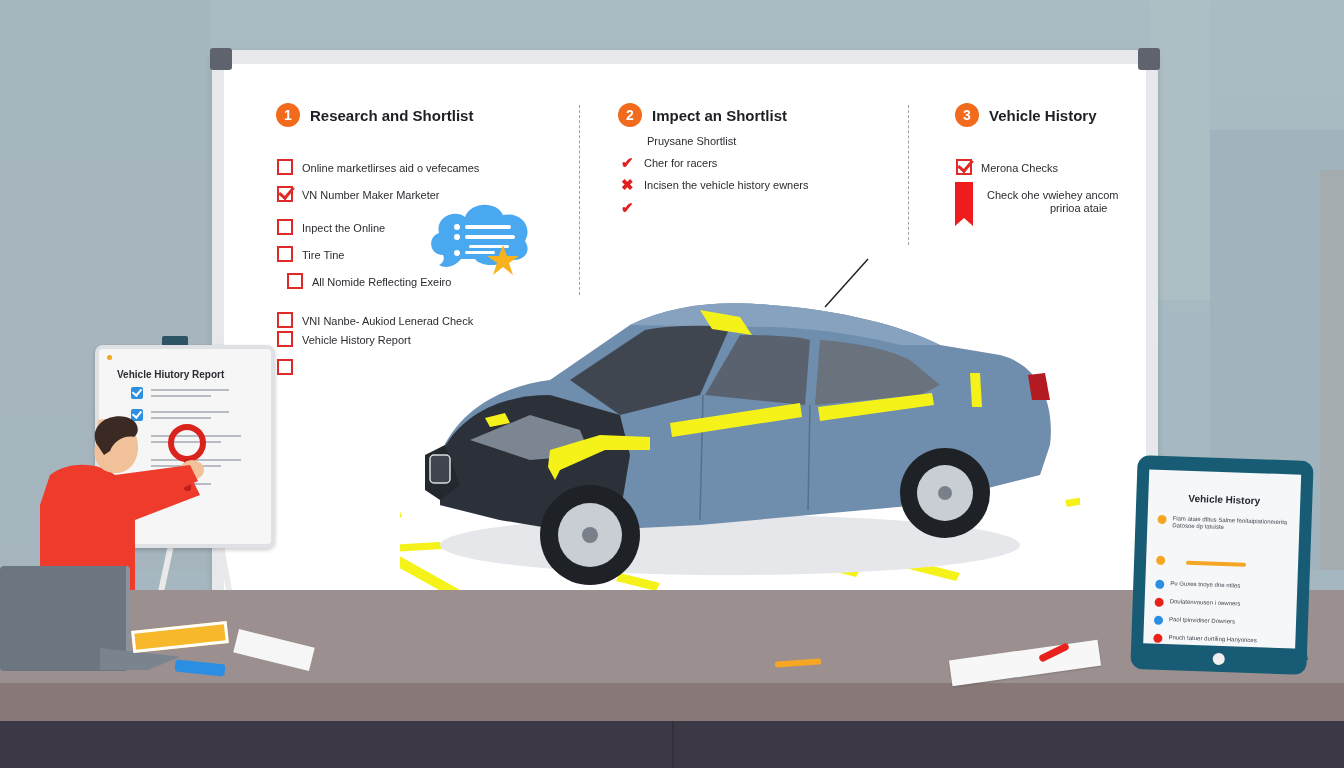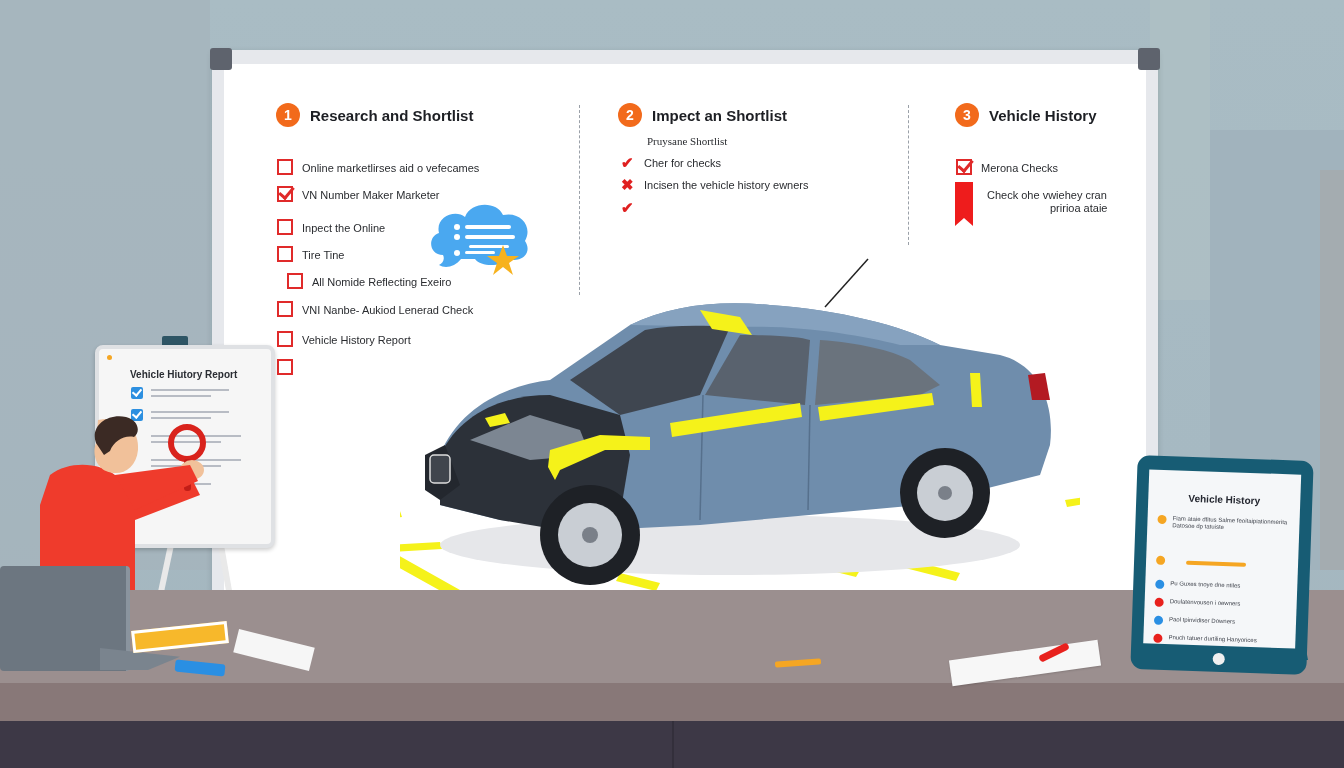--- a/index.html
+++ b/index.html
@@ -74,21 +74,21 @@
 
   
   .car-wrap { position: absolute; left: 400px; top: 255px; width: 680px; height: 340px; }
 
   
   .flip-stand-top { position: absolute; left: 162px; top: 336px; width: 26px; height: 12px; background: #2e5565; border-radius: 2px; }
   .flip {
     position: absolute; left: 95px; top: 345px; width: 180px; height: 203px;
     background: #f6f6f6; border: 4px solid #dfe1e4; border-radius: 8px; box-shadow: 0 2px 4px rgba(0,0,0,.2);
   }
-  .flip-title { position: absolute; left: 18px; top: 20px; font-size: 10px; font-weight: 700; color: #2a2d33; white-space: nowrap; margin-left: 13px; }
+  .flip-title { position: absolute; left: 18px; top: 20px; font-size: 10px; font-weight: 700; color: #2a2d33; white-space: nowrap; }
   .flip-dot { position: absolute; left: 8px; top: 6px; width: 5px; height: 5px; background: #f5a623; border-radius: 50%; }
   .flip-check { position: absolute; width: 12px; height: 12px; background: #2c8fe0; border-radius: 2px; }
   .flip-check::after { content: ""; position: absolute; left: 3px; top: 0px; width: 4px; height: 7px; border-right: 2px solid #fff; border-bottom: 2px solid #fff; transform: rotate(40deg); }
   .flip-line { position: absolute; height: 2px; background: #b8bcc4; }
   .leg { position: absolute; width: 6px; background: #e9e9e9; }
 
   
   .person { position: absolute; left: 40px; top: 415px; width: 180px; height: 180px; }
 
   
@@ -155,21 +155,21 @@
   <span>Inpect the Online</span>
 </div>
 <div class="check-item" style="left:277px;top:248px;">
   <span class="cbox"></span>
   <span>Tire Tine</span>
 </div>
 <div class="check-item" style="left:277px;top:275px;padding-left:10px;">
   <span class="cbox"></span>
   <span>All Nomide Reflecting Exeiro</span>
 </div>
-<div class="check-item" style="left:277px;top:303px;text-align:center;">
+<div class="check-item" style="left:277px;top:314px;text-align:center;">
   <span class="cbox"></span>
   <span>VNI Nanbe- Aukiod Lenerad Check</span>
 </div>
 <div class="check-item" style="left:277px;top:333px;">
   <span class="cbox"></span>
   <span>Vehicle History Report</span>
 </div>
 <div class="check-item" style="left:277px;top:361px;">
   <span class="cbox"></span>
 </div>
@@ -188,45 +188,45 @@
 
 <div class="divider div1"></div>
 <div class="divider div2"></div>
 
 <div class="section s2">
   <div class="sec-head">
     <div class="num-badge">2</div>
     <div class="sec-title">Impect an Shortlist</div>
   </div>
 </div>
-<div class="plain" style="left:647px;top:135px;font-family:Liberation Serif, serif;">Pruysane Shortlist</div>
+<div class="plain" style="left:647px;top:135px;">Pruysane Shortlist</div>
 <div class="check-item" style="left:621px;top:156px;">
   <span class="mark">✔</span>
-  <span>Cher for checks</span>
+  <span>Cher for racers</span>
 </div>
 <div class="check-item" style="left:621px;top:178px;">
   <span class="mark">✖</span>
   <span>Incisen the vehicle history ewners</span>
 </div>
 <div class="check-item" style="left:621px;top:201px;">
   <span class="mark">✔</span>
 </div>
 
 <div class="section s3">
   <div class="sec-head">
     <div class="num-badge">3</div>
     <div class="sec-title">Vehicle History</div>
   </div>
 </div>
 <div class="check-item" style="left:956px;top:161px;">
   <span class="cbox checked"></span>
   <span style="">Merona Checks</span>
 </div>
 <div class="ribbon"></div>
-<div class="plain" style="left:987px;top:189px;">Check ohe vwiehey cran</div>
+<div class="plain" style="left:987px;top:189px;">Check ohe vwiehey ancom</div>
 <div class="plain" style="left:1050px;top:202px;">pririoa ataie</div>
 
 <svg class="car-wrap" viewBox="0 0 680 340">
 
   <g fill="#f5f21a">
     <polygon points="-45,292 40,287 42,294 -40,299"></polygon>
     <polygon points="-105,290 -20,290 60,335 48,340 -24,300 -100,298"></polygon>
     <polygon points="220,318 260,328 256,336 216,326"></polygon>
     <polygon points="420,305 460,315 456,322 416,312"></polygon>
     <polygon points="470,295 560,318 556,326 466,303"></polygon>

